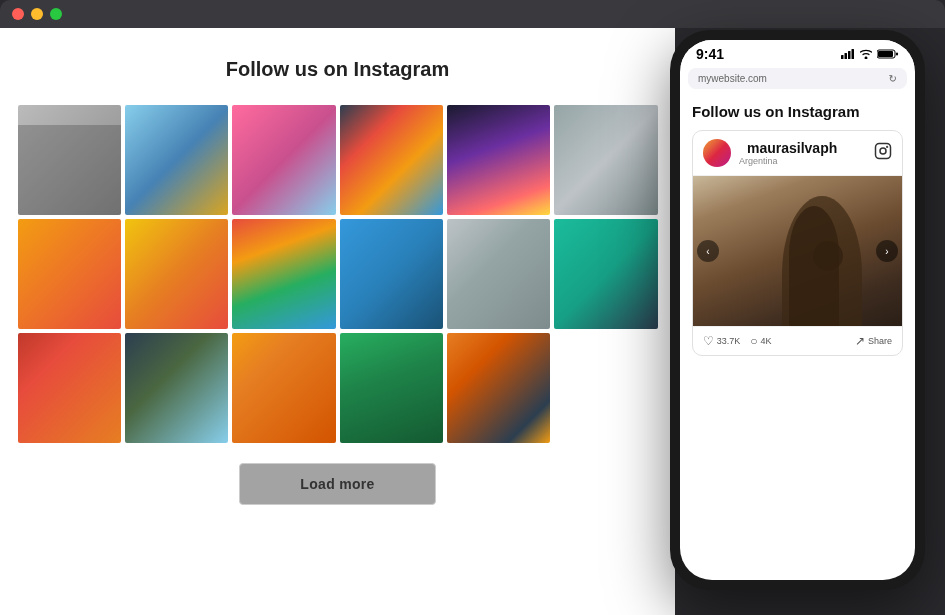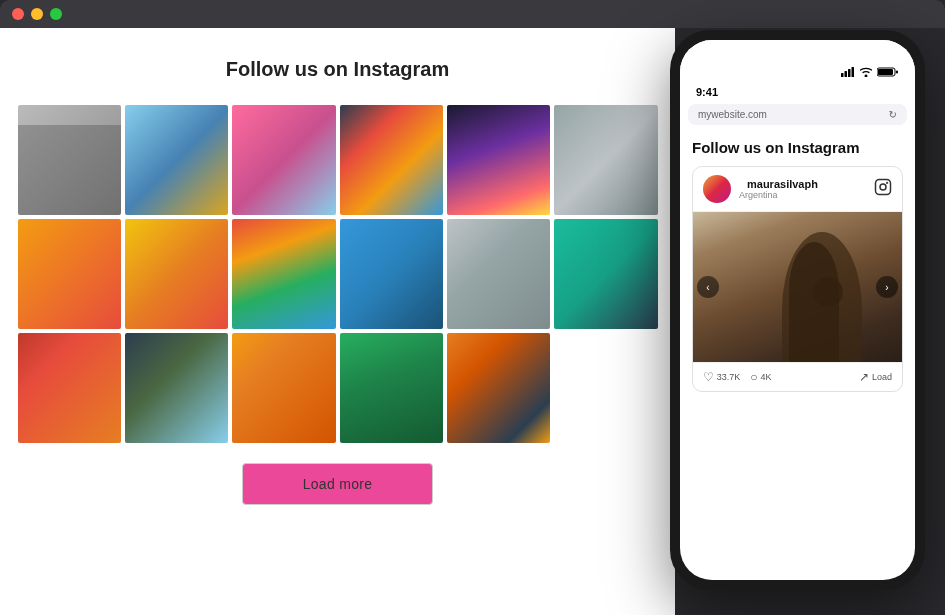--- a/index.html
+++ b/index.html
@@ -61,25 +61,25 @@
     }
 
     .grid-item {
       overflow: hidden;
       border-radius: 2px;
     }
 
     .load-more-btn {
       margin-top: 20px;
       padding: 12px 60px;
-      background: #ec4899;
+      background: #a3a3a3;
       border: 1.5px solid #ccc;
       border-radius: 4px;
       font-size: 14px;
-      font-weight: 400;
+      font-weight: 700;
       color: #333;
       cursor: pointer;
       letter-spacing: 0.3px;
     }
 
     
     .phone-mockup {
       position: absolute;
       top: 30px;
       right: 20px;
@@ -103,21 +103,21 @@
     .phone-status-bar {
       background: #fff;
       display: flex;
       justify-content: space-between;
       align-items: center;
       padding: 6px 16px 2px;
       font-size: 10px;
       font-weight: 600;
     }
 
-    .phone-time { font-size: 11px; font-weight: 700; color: #000; margin-top: 40px; }
+    .phone-time { font-size: 14px; font-weight: 700; color: #000; }
 
     .phone-icons { display: flex; gap: 3px; align-items: center; }
 
     .phone-browser-bar {
       background: #f2f2f7;
       margin: 4px 8px;
       border-radius: 8px;
       display: flex;
       align-items: center;
       justify-content: space-between;
@@ -161,21 +161,21 @@
     }
 
     .user-avatar {
       width: 28px;
       height: 28px;
       border-radius: 50%;
       background: linear-gradient(135deg, #f09433, #e6683c, #dc2743, #cc2366, #bc1888);
     }
 
     .user-info .username {
-      font-size: 11px;
+      font-size: 14px;
       font-weight: 700;
       color: #111;
       padding-left: 8px;
     }
 
     .user-info .location {
       font-size: 9px;
       color: #888;
     }
 
@@ -417,21 +417,21 @@
           <div class="action-item">
             <span class="action-icon">♡</span>
             <span>33.7K</span>
           </div>
           <div class="action-item">
             <span class="action-icon">○</span>
             <span>4K</span>
           </div>
           <div class="action-item share-action">
             <span class="action-icon">↗</span>
-            <span>Load</span>
+            <span>Share</span>
           </div>
         </div>
 
       </div>
     </div>
 
   </div>
 </div>
 
 </body></html>

